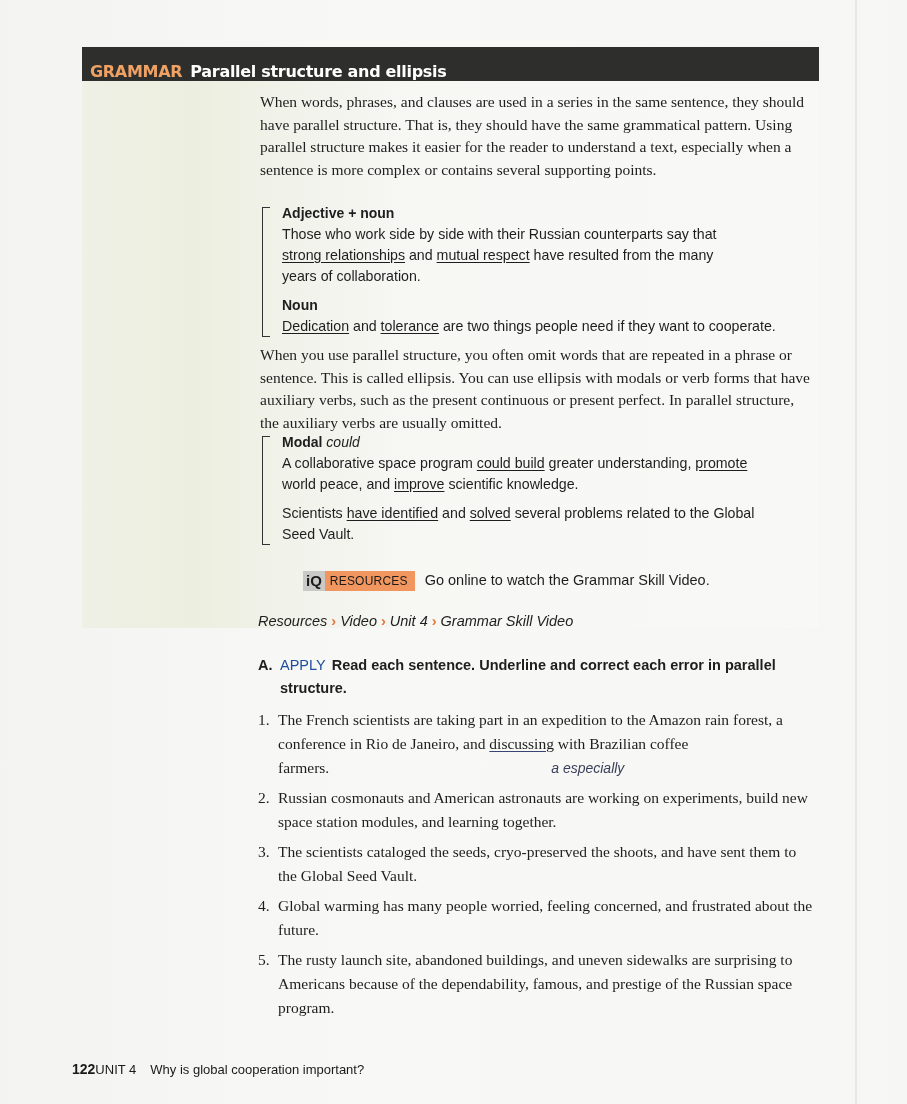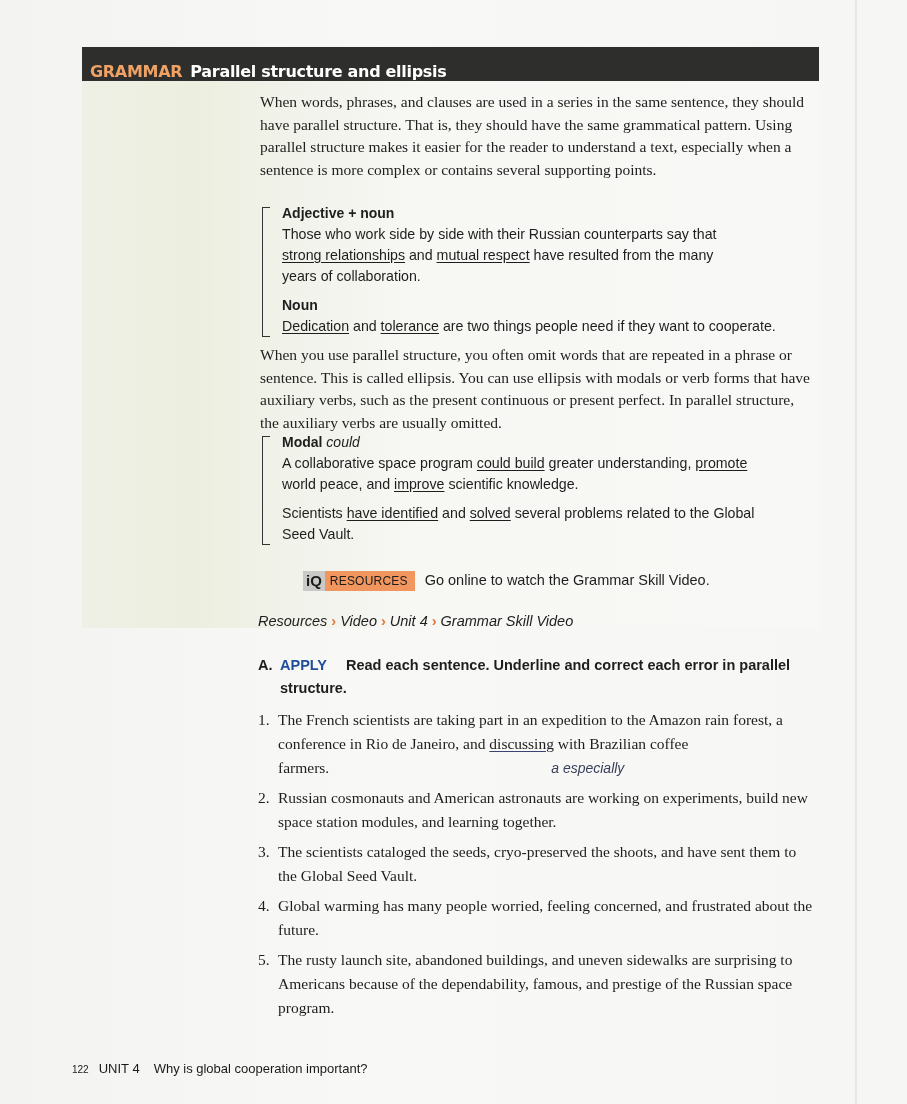--- a/index.html
+++ b/index.html
@@ -93,21 +93,21 @@
     
     .exercise {
       position: absolute; left: 258px; top: 654px; width: 560px;
     }
     .ex-instr {
       font-family: "Liberation Sans", "DejaVu Sans", sans-serif;
       font-size: 14.5px; line-height: 23px; color: #1e1e1e;
       display: flex;
     }
     .ex-instr .letter { font-weight: bold; width: 22px; flex-shrink: 0; }
-    .ex-instr .apply { color: #1f4e9c; font-weight: bold; margin-right: 19px; }
+    .ex-instr .apply { color: #1f4e9c; font-weight: normal; margin-right: 6px; }
     .ex-instr .txt { font-weight: bold; }
 
     .items { list-style: none; margin-top: 8px; }
     .items li {
       display: flex;
       font-family: "Liberation Serif", "DejaVu Serif", serif;
       font-size: 15.5px; line-height: 24px; color: #1e1e1e;
       margin-bottom: 6px;
     }
     .items li .num { width: 20px; flex-shrink: 0; }
@@ -118,21 +118,21 @@
       margin-left: 222px;
     }
     .ul-blue { text-decoration: underline; text-decoration-color: #3a4470; text-underline-offset: 2px; }
 
     .footer {
       position: absolute; left: 72px; top: 1061px;
       font-family: "Liberation Sans", "DejaVu Sans", sans-serif;
       font-size: 13px; color: #1a1a1a;
       display: flex; align-items: baseline;
     }
-    .footer .pg { font-weight: normal; font-size: 10px; margin-right: 10px; }
+    .footer .pg { font-weight: bold; font-size: 14px; }
     .footer .unit { margin-right: 14px; }
   </style>
 </head>
 <body>
 
 <div class="page"></div>
 <div class="page-edge"></div>
 
 <div class="grammar-box"></div>
 <div class="grammar-header">

